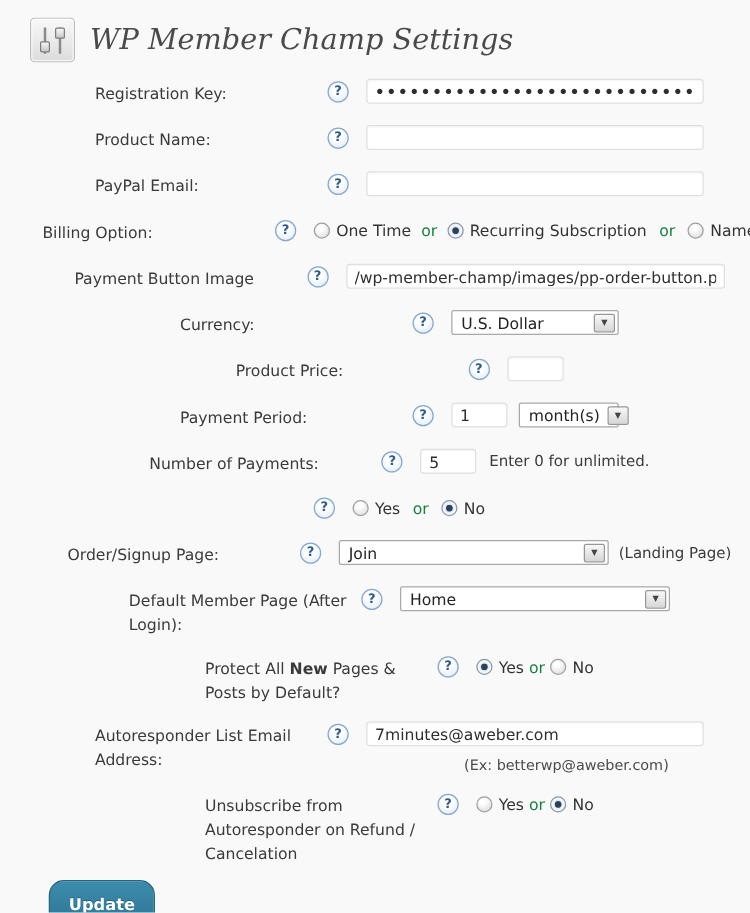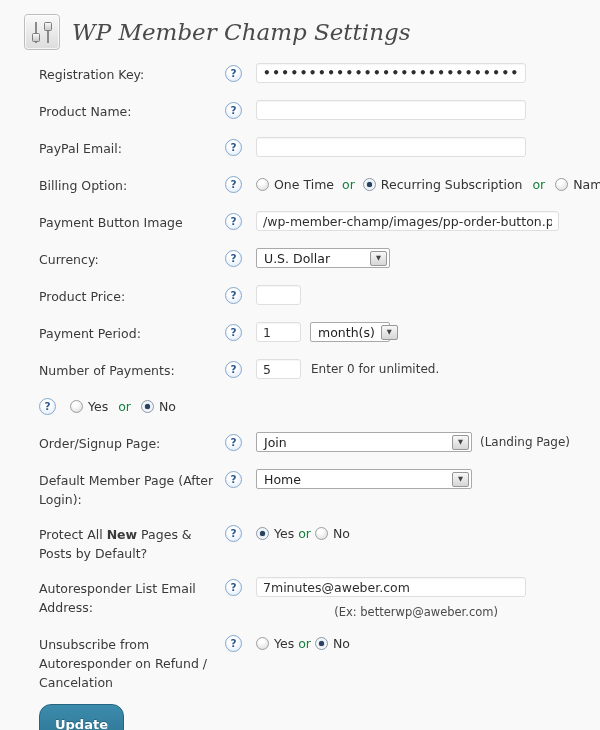--- a/index.html
+++ b/index.html
@@ -16,21 +16,21 @@
     font-family:"DejaVu Serif", serif;
     font-style:italic;
     font-weight:400;
     font-size:23px;
     color:#4a4a4a;
     margin-left:12px;
     line-height:36px;
     white-space:nowrap;
   }
   .form { margin:13px 0 0 39px; }
-  .row { display:flex; align-items:flex-start; margin-bottom:16px; min-height:20px; }
+  .row { display:flex; align-items:flex-start; margin-bottom:16px; min-height:20px;justify-content:center; }
   .row.tight { margin-bottom:14px; }
   .row.last { margin-bottom:12px; }
   .lbl {
     width:186px; flex:none;
     font-size:12.5px; line-height:19px; color:#3a3a3a;
     padding-top:2px;
   }
   .help {
     flex:none; width:17px; height:17px; margin-top:2px;
     border-radius:50%;

